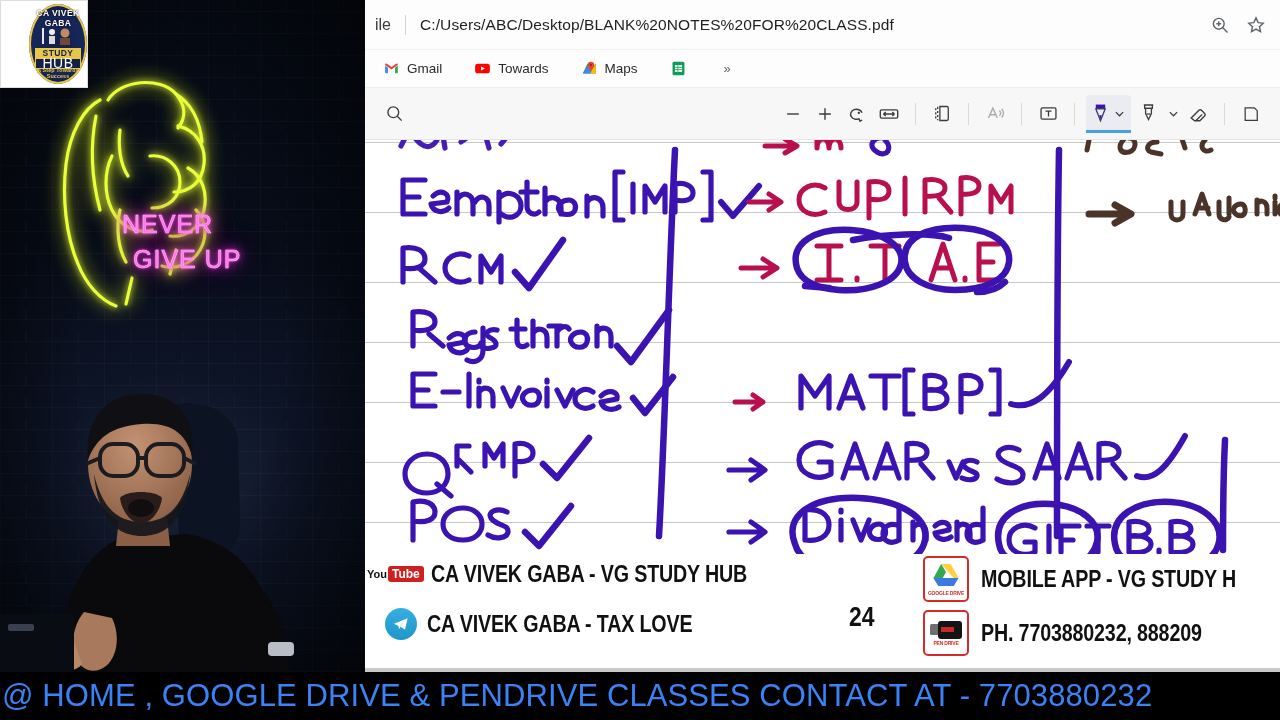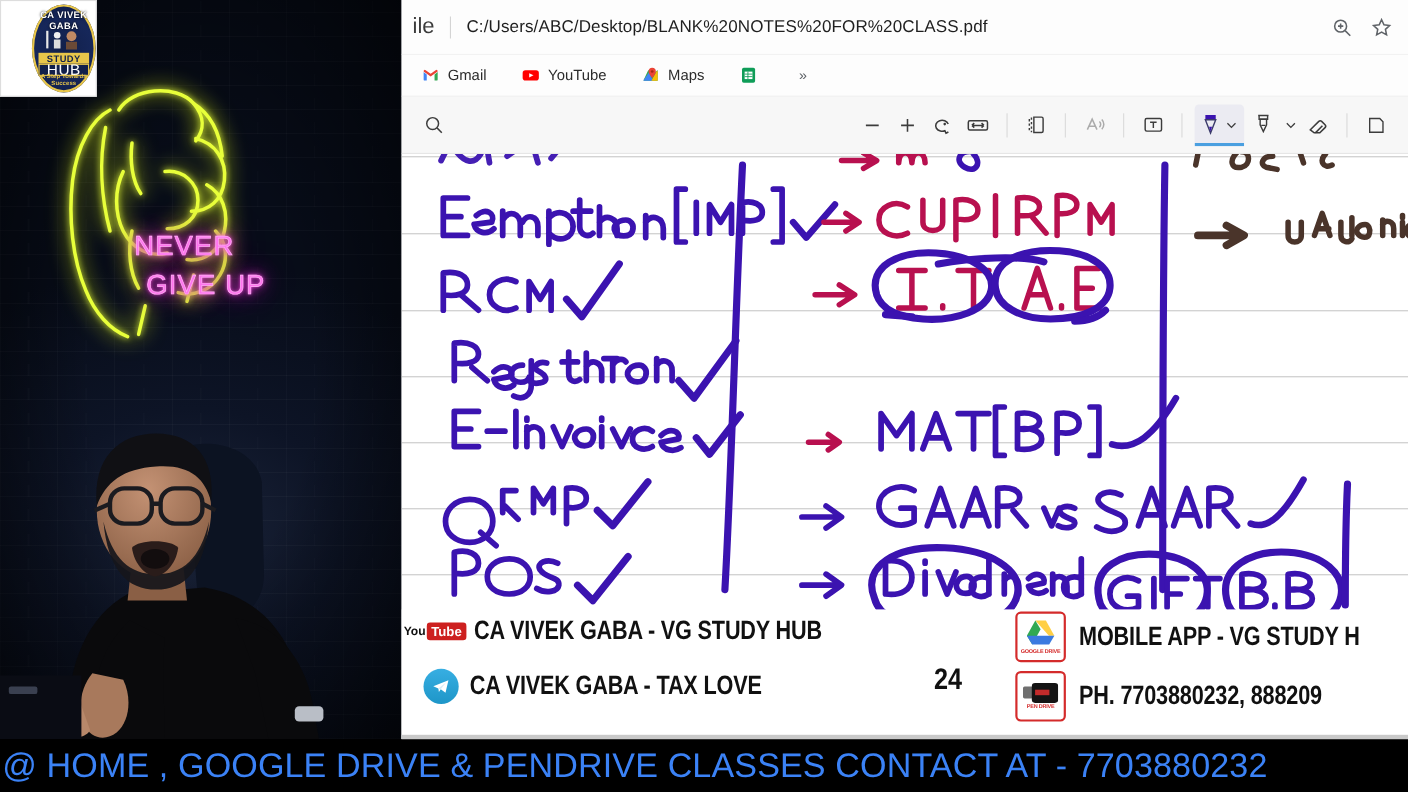--- a/index.html
+++ b/index.html
@@ -102,21 +102,21 @@
     position:absolute; left:365px; top:0; width:915px; height:672px;
     background:#fff; overflow:hidden;
   }
 
   
   #addressbar {
     position:relative; height:50px; background:#fdfdfd;
     display:flex; align-items:center; padding:0 8px;
     border-bottom:1px solid #f2f2f2;
   }
-  #file-word { font-size:20px; color:#3b3b3b; margin-left:2px; }
+  #file-word { font-size:16px; color:#3b3b3b; margin-left:2px; }
   #addr-sep { width:1px; height:20px; background:#d4d4d4; margin:0 14px; }
   #addr-url { font-size:15.5px; color:#1f1f1f; white-space:nowrap; letter-spacing:.1px; }
   #addr-right { margin-left:auto; display:flex; align-items:center; gap:16px; padding-right:6px; }
   .abicon { width:20px; height:20px; display:block; }
 
   
   #bookmarks {
     height:38px; background:#fdfdfd; display:flex; align-items:center;
     padding-left:10px; gap:16px; border-bottom:1px solid #eee;
   }
@@ -323,21 +323,21 @@
           <path d="M21 7.8 v9.4 a1.5 1.5 0 0 1-1.5 1.5 H17 V11 Z" fill="#34a853"></path>
           <path d="M7 11 l5 3.6 5-3.6 v7.7 H7 Z" fill="#fbbc04" opacity=".0"></path>
         </svg>
         <span class="bm-label">Gmail</span>
       </div>
       <div class="bm">
         <svg class="bm-ico" viewBox="0 0 24 24">
           <rect x="1.6" y="5.4" width="20.8" height="13.2" rx="3.6" fill="#ff0000"></rect>
           <path d="M10 9.2 L15.5 12 10 14.8 Z" fill="#fff"></path>
         </svg>
-        <span class="bm-label">YouTube</span>
+        <span class="bm-label">Towards</span>
       </div>
       <div class="bm">
         <svg class="bm-ico" viewBox="0 0 24 24">
           <path d="M3 18 L9 5 L15 11 L21 5 V19 H3 Z" fill="#34a853"></path>
           <path d="M3 18 L10 8 L15 19 H3 Z" fill="#4285f4"></path>
           <path d="M13 19 L20 6 L21 7 V19 Z" fill="#fbbc04"></path>
           <path d="M14 2.4 a4.6 4.6 0 0 1 4.6 4.6 c0 3.4-4.6 8.4-4.6 8.4 S9.4 10.4 9.4 7 A4.6 4.6 0 0 1 14 2.4 Z" fill="#ea4335"></path>
           <circle cx="14" cy="7" r="1.7" fill="#a52714"></circle>
         </svg>
         <span class="bm-label">Maps</span>

